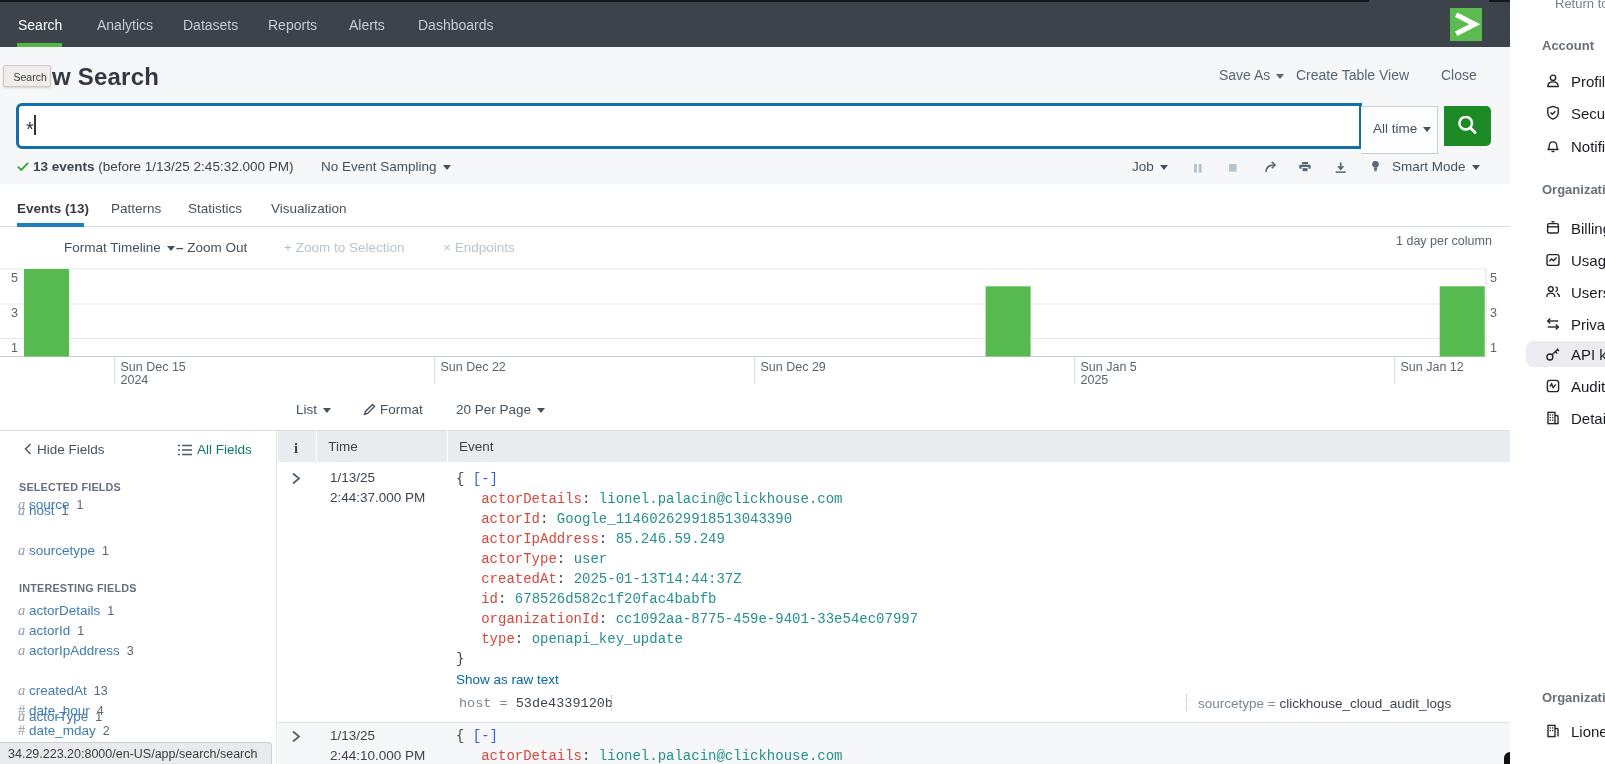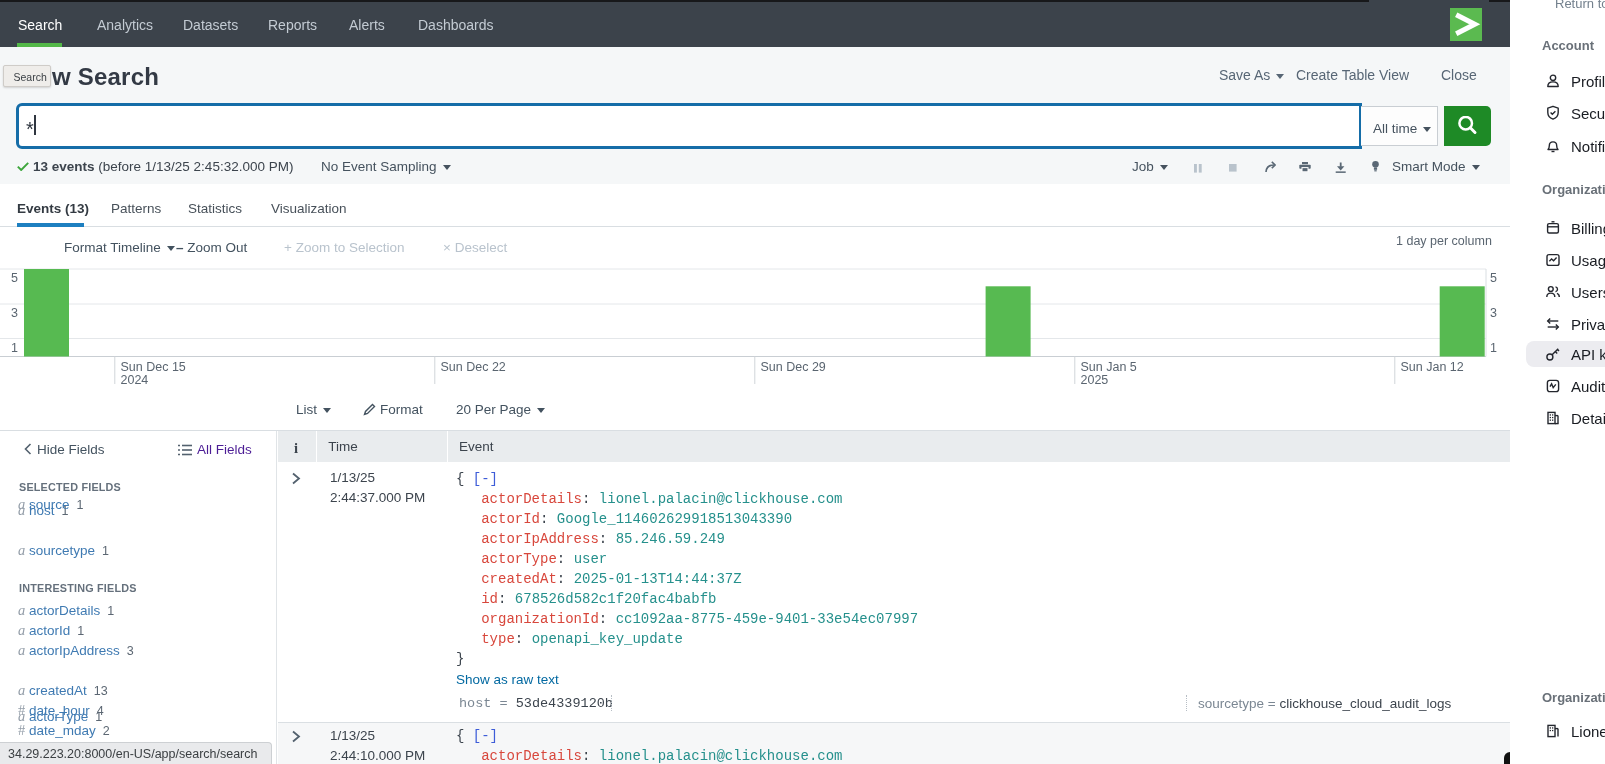--- a/index.html
+++ b/index.html
@@ -15,21 +15,21 @@
 #navunder { left:17px; top:43px; width:45px; height:4px; background:#53b848; }
 #logo { left:1450px; top:8px; width:32px; height:33px; background:#5bba50; }
 
 #header { left:0; top:47px; width:1510px; height:137px; background:#f5f7f8; }
 #title { left:21px; top:63px; font-size:24px; font-weight:bold; color:#333a45; letter-spacing:0.2px;}
 .hlink { top:67px; font-size:14px; color:#576675; }
 .caret { display:inline-block; width:0; height:0; border-left:4px solid transparent; border-right:4px solid transparent; border-top:5px solid #576675; margin-left:6px; position:relative; top:-1px;}
 #sbox { left:15.5px; top:103px; width:1346px; height:46px; background:#fff; border:3px solid #156da8; border-radius:6px 0 0 6px; }
 #star { left:26px; top:117.5px; font-size:20px; color:#2f3640; }
 #cursor { left:34px; top:115px; width:2px; height:20px; background:#2f3640; }
-#timepick { left:1361px; top:105.5px; width:77px; height:40px; background:#fdfdfd; border:1px solid #c9ced3; border-left:none; }
+#timepick { left:1361px; top:105.5px; width:77px; height:48px; background:#fdfdfd; border:1px solid #c9ced3; border-left:none; }
 #timepick > span { position:absolute; left:12px; top:14px; font-size:13.5px; color:#45525e; white-space:nowrap; }
 #searchbtn { left:1443.5px; top:106px; width:47px; height:39.5px; background:#1e8a26; border-radius:0 5px 5px 0; }
 .info { top:159px; font-size:13.5px; color:#3c444d; }
 .muted2 { color:#45525e; }
 .dis { color:#b9c3cd !important; }
 .icon { position:absolute; }
 
 #tabs { left:0; top:184px; width:1510px; height:43px; background:#fff; border-bottom:1px solid #d9dee2; }
 .tab { top:17px; font-size:13.5px; color:#475059; position:absolute; }
 .tab.on { color:#333a42; font-weight:bold; }
@@ -145,21 +145,21 @@
 <span class="tab on" style="left:17px;">Events (13)</span>
 <span class="tab" style="left:111px;">Patterns</span>
 <span class="tab" style="left:188px;">Statistics</span>
 <span class="tab" style="left:271px;">Visualization</span>
 <div id="tabunder"></div>
 </div>
 
 <span class="abs tctl" style="left:24px;margin-left:40px;">Format Timeline<span class="caret" style="border-top-color:#43525f;"></span></span>
 <span class="abs tctl" style="left:176px;"><span style="font-weight:bold;">–</span> Zoom Out</span>
 <span class="abs tctl dis" style="left:284px;">+ Zoom to Selection</span>
-<span class="abs tctl dis" style="left:443px;">× Deselect</span>
+<span class="abs tctl dis" style="left:443px;">× Endpoints</span>
 <span class="abs" style="left:1396px; top:234px; font-size:12.5px; color:#5a6570;">1 day per column</span>
 
 <svg class="abs" style="left:0; top:255px;" width="1500" height="135" viewBox="0 0 1500 135">
 <line x1="0" y1="14" x2="1486" y2="14" stroke="#e4e7ea" stroke-width="1"></line>
 <line x1="0" y1="49" x2="1486" y2="49" stroke="#e4e7ea" stroke-width="1"></line>
 <line x1="0" y1="83.5" x2="1486" y2="83.5" stroke="#e4e7ea" stroke-width="1"></line>
 <line x1="0" y1="101.5" x2="1486" y2="101.5" stroke="#c9ced3" stroke-width="1"></line>
 <line x1="1486" y1="14" x2="1486" y2="101.5" stroke="#d9dee2" stroke-width="1"></line>
 <rect x="24" y="14" width="45" height="87.5" fill="#57ba51"></rect>
 <rect x="985.6" y="31.3" width="45" height="70.2" fill="#57ba51"></rect>
@@ -242,21 +242,21 @@
 <svg class="icon" style="left:178px; top:444px;" width="14" height="12" viewBox="0 0 14 12">
       <g stroke="#53616e" stroke-width="1.6">
         <line x1="0" y1="1.5" x2="2" y2="1.5"></line>
         <line x1="4" y1="1.5" x2="14" y2="1.5"></line>
         <line x1="0" y1="6" x2="2" y2="6"></line>
         <line x1="4" y1="6" x2="14" y2="6"></line>
         <line x1="0" y1="10.5" x2="2" y2="10.5"></line>
         <line x1="4" y1="10.5" x2="14" y2="10.5"></line>
       </g>
     </svg>
-<span class="abs" style="left:197px; top:442px; font-size:13.5px; color:#4c1d95;">All Fields</span>
+<span class="abs" style="left:197px; top:442px; font-size:13.5px; color:#0f766e;">All Fields</span>
 <span class="fhead" style="top:481px;">SELECTED FIELDS</span>
 <div class="frow" style="left:18px; top:502px;"><span class="fpre">a</span> <span class="fname">host</span><span class="fcount">1</span></div>
 <div class="frow" style="left:18px; top:496px;"><span class="fpre">a</span> <span class="fname">source</span><span class="fcount">1</span></div>
 <div class="frow" style="left:18px; top:542px;"><span class="fpre">a</span> <span class="fname">sourcetype</span><span class="fcount">1</span></div>
 <span class="fhead" style="top:581.5px;">INTERESTING FIELDS</span>
 <div class="frow" style="left:18px; top:602px;"><span class="fpre">a</span> <span class="fname">actorDetails</span><span class="fcount">1</span></div>
 <div class="frow" style="left:18px; top:622px;"><span class="fpre">a</span> <span class="fname">actorId</span><span class="fcount">1</span></div>
 <div class="frow" style="left:18px; top:642px;"><span class="fpre">a</span> <span class="fname">actorIpAddress</span><span class="fcount">3</span></div>
 <div class="frow" style="left:18px; top:662px;margin-top:46px;"><span class="fpre">a</span> <span class="fname">actorType</span><span class="fcount">1</span></div>
 <div class="frow" style="left:18px; top:682px;"><span class="fpre">a</span> <span class="fname">createdAt</span><span class="fcount">13</span></div>

